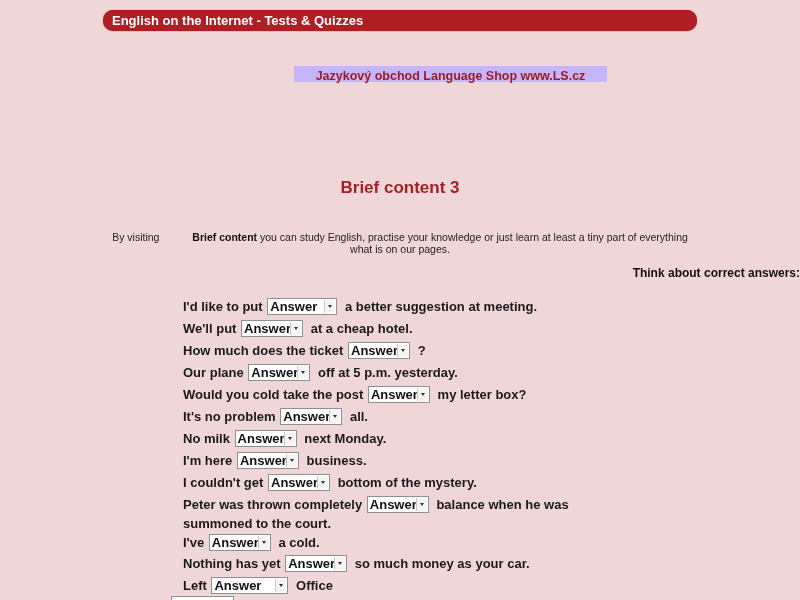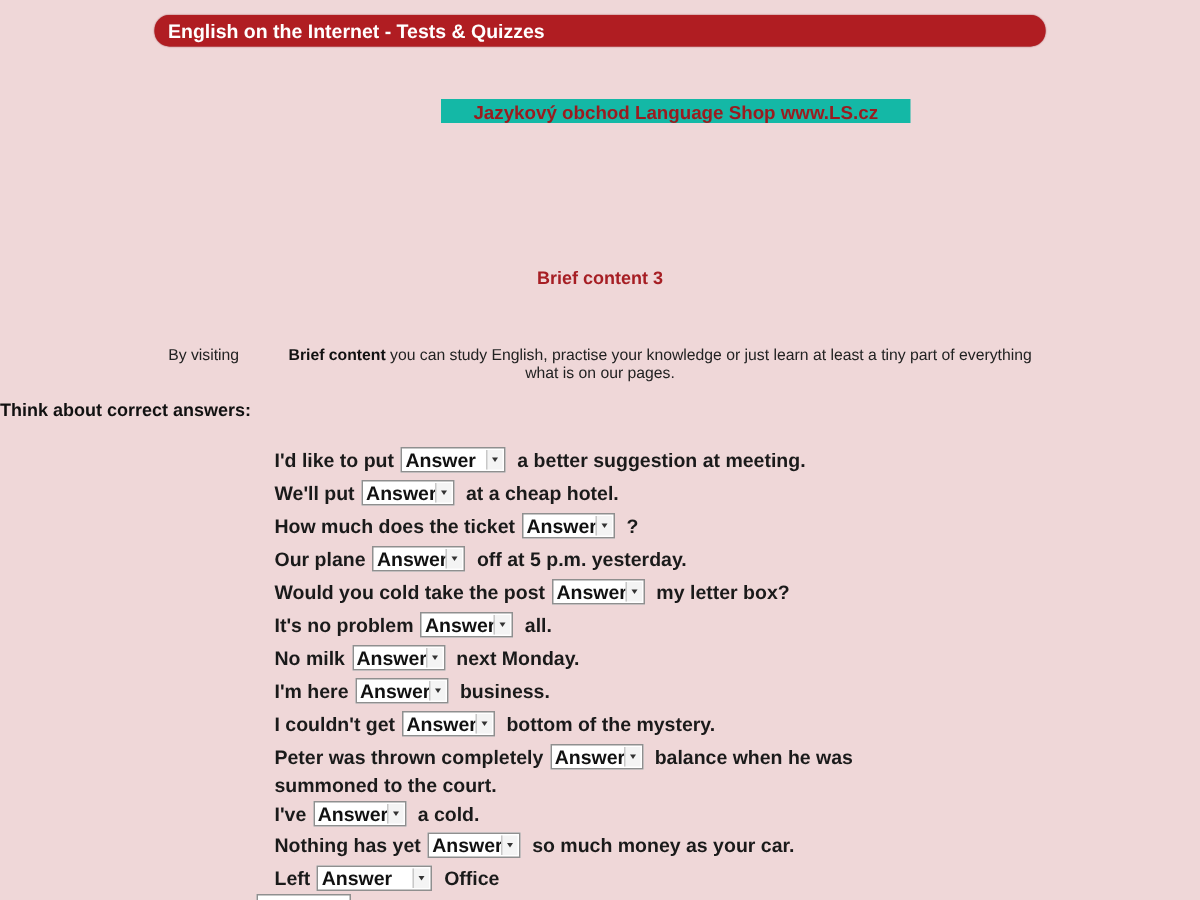--- a/index.html
+++ b/index.html
@@ -36,59 +36,59 @@
     font-size: 13px;
     font-weight: bold;
     letter-spacing: 0px;
   }
   .ad-banner {
     position: absolute;
     left: 294px;
     top: 66px;
     width: 313px;
     height: 16px;
-    background: #14b8a6;
+    background: #c4b5fd;
     text-align: center;
   }
   .ad-banner-link {
     color: #9b1b1f;
     font-size: 12.5px;
     font-weight: bold;
     line-height: 16px;
     text-decoration: none;
   }
   .page-title {
     position: absolute;
     left: 0;
     top: 178px;
     width: 800px;
     text-align: center;
     color: #a61e24;
-    font-size: 12px;
+    font-size: 17px;
     font-weight: bold;
     margin: 0;
   }
   .intro {
     position: absolute;
     left: 104px;
     top: 231px;
     width: 592px;
     text-align: center;
     font-size: 10.5px;
     line-height: 12px;
     color: #222;
     margin: 0;
   }
   .intro b { color: #111; padding-left: 30px; }
   .instruction {
     position: absolute;
     left: 0;
     top: 266px;
     width: 800px;
-    text-align: left;
+    text-align: right;
     font-size: 12px;
     font-weight: bold;
     color: #111;
   }
   .quiz {
     position: absolute;
     left: 171px;
     top: 296px;
     width: 450px;
     font-size: 13px;

